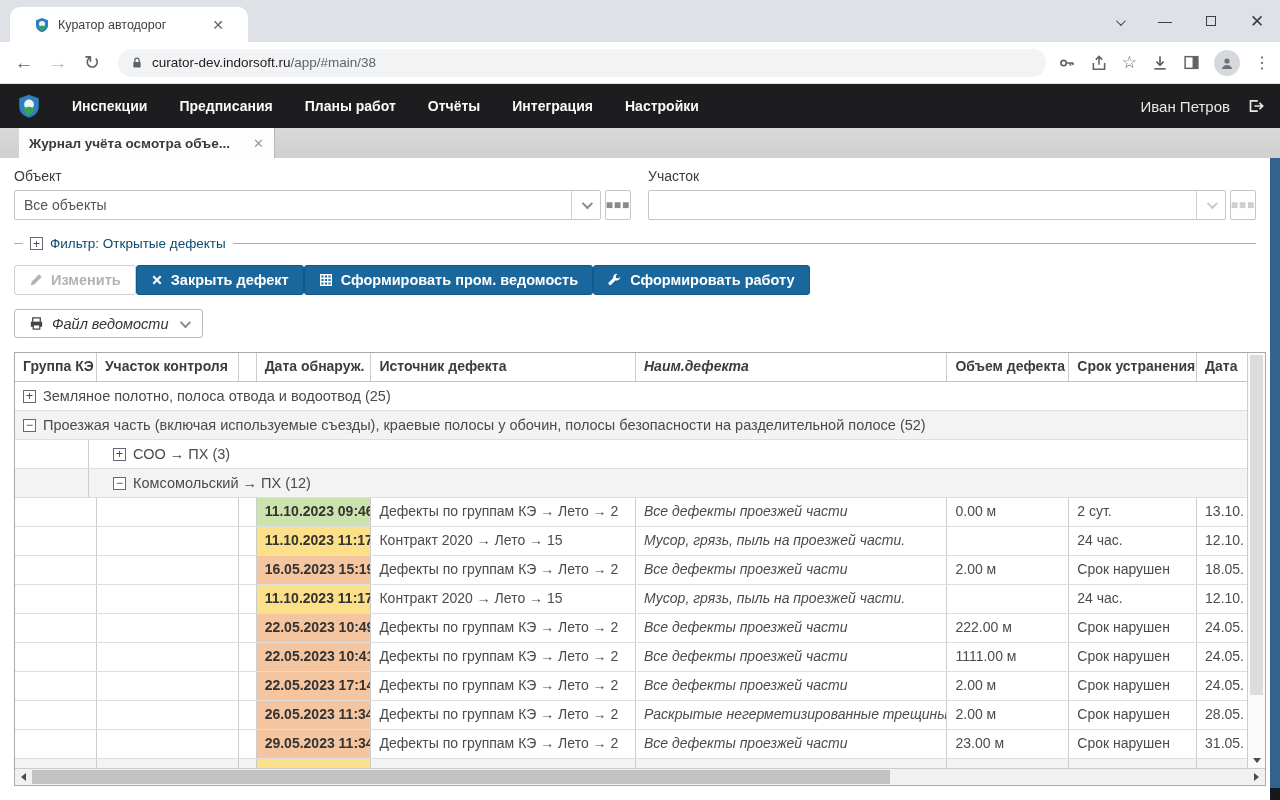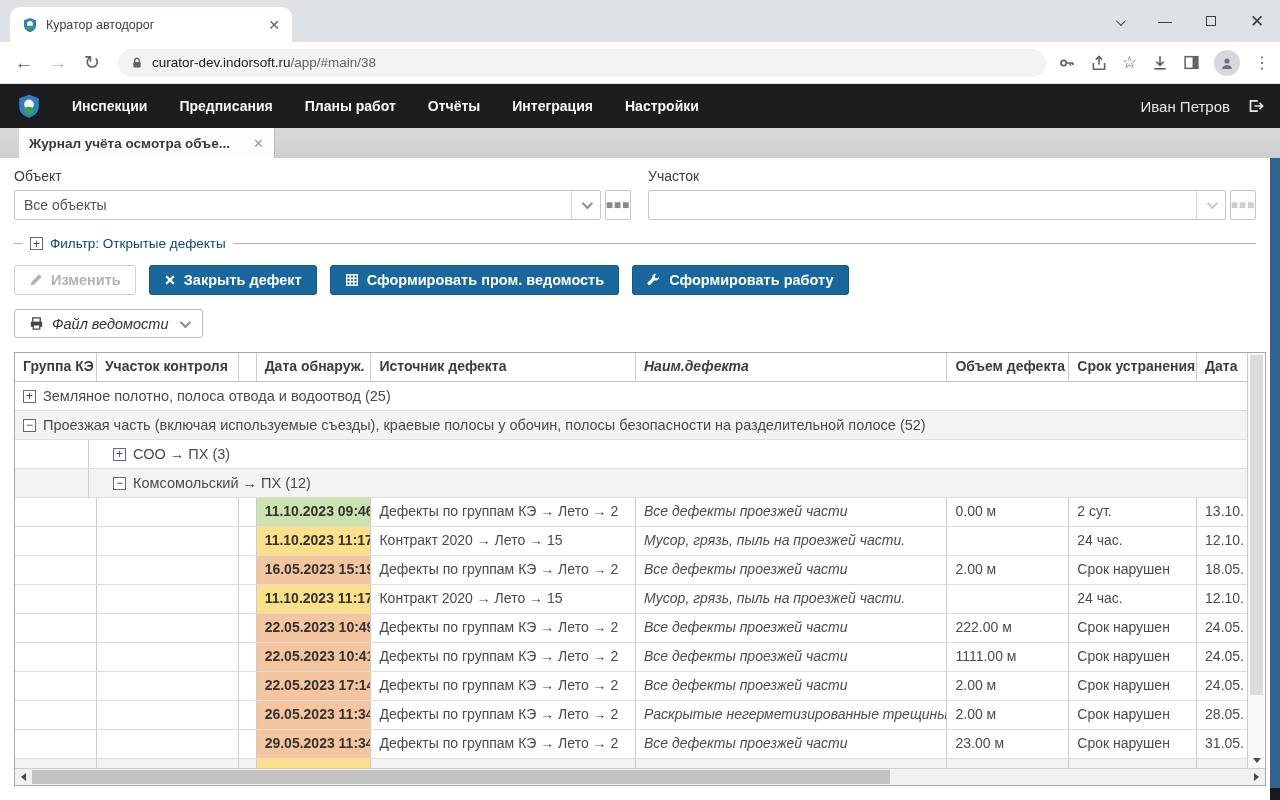--- a/index.html
+++ b/index.html
@@ -2,23 +2,23 @@
 <html><head>
 <meta charset="utf-8">
 <style>
   * { box-sizing: border-box; margin: 0; padding: 0; }
   html,body { width:1280px; height:800px; overflow:hidden; background:#16181d;
               font-family:"Liberation Sans", sans-serif; }
   .icon { display:inline-flex; align-items:center; justify-content:center; flex:0 0 auto; }
 
   
   .tabstrip { position:relative; height:42px; background:#dee1e6; }
-  .browser-tab { position:absolute; left:10px; top:7px; width:282px; height:35px;
+  .browser-tab { position:absolute; left:10px; top:7px; width:238px; height:35px;
     background:#fff; border-radius:10px 10px 0 0; display:flex; align-items:center;
-    gap:8px; padding:0 12px; }
+    gap:8px; padding:0 24px; }
   .browser-tab .title { flex:1; font-size:12.5px; color:#3c4043; white-space:nowrap;
     overflow:hidden; }
   .tab-close { color:#5f6368; font-size:14px; cursor:default; }
   .win-controls { position:absolute; right:0; top:0; height:42px; display:flex;
     align-items:center; }
   .win-controls>div { width:46px; text-align:center; color:#3c4043; font-size:14px; }
   .wc-box { display:inline-block; width:10px; height:10px; border:1.5px solid #3c4043; }
   .chev { display:inline-block; width:7px; height:7px; border-right:1.6px solid #3c4043;
     border-bottom:1.6px solid #3c4043; transform:rotate(45deg) translateY(-2px); }
 
@@ -78,21 +78,21 @@
   .fg-right .combo { flex:1; }
 
   .fieldset-line { display:flex; align-items:center; margin:16px 14px 0; gap:7px; }
   .fl-dash { width:9px; border-top:1px solid #adadad; }
   .fl-rest { flex:1; border-top:1px solid #adadad; }
   .fieldset-line .txt { font-size:13.5px; color:#0c4a6e; }
   .pm { width:13px; height:13px; border:1px solid #6c6478; color:#4c4458;
     font-size:12px; line-height:10px; display:inline-flex; align-items:center;
     justify-content:center; background:#fff; font-weight:400; }
 
-  .btn-row { display:flex; gap:13px; padding:0 14px; margin-top:14px; }
+  .btn-row { display:flex; padding:0 14px; margin-top:14px; }
   .btn { height:30px; display:inline-flex; align-items:center; gap:8px; padding:0 14px;
     border-radius:3px; font-size:14.5px; font-weight:600; white-space:nowrap; }
   .btn.primary { background:#19679d; border:1px solid #14578a; color:#fff; }
   .btn.ghost { background:#fff; border:1px solid #cfcfcf; color:#b3b3b3; }
   .btn-row2 { padding:0 14px; margin-top:14px; }
   .btn.outline { background:#fff; border:1px solid #b9b9b9; color:#333; height:29px;
     font-weight:400; font-size:14.5px;font-style:italic; }
 
   
   .tbl { position:relative; margin:14px 0 0 14px; width:1252px; height:434px;

